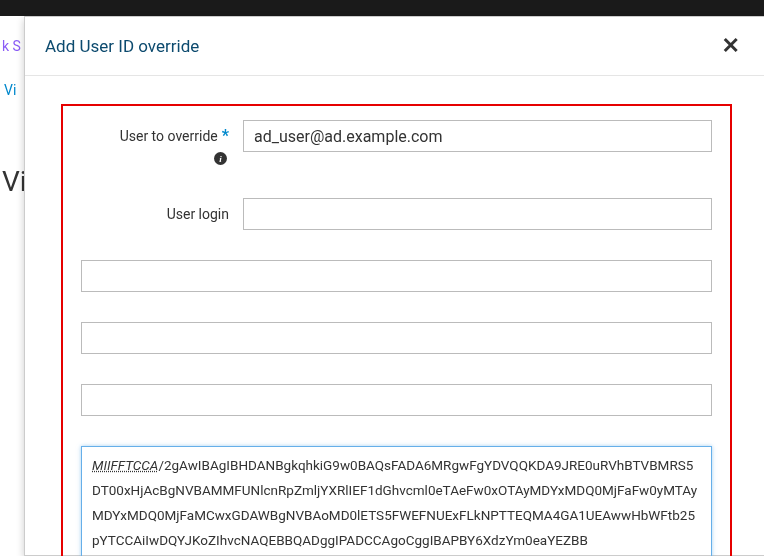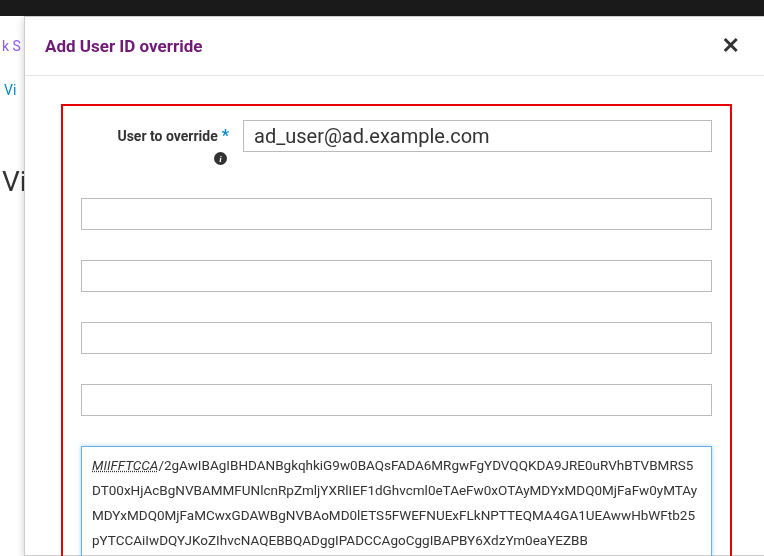--- a/index.html
+++ b/index.html
@@ -56,22 +56,22 @@
     }
     .modal-header {
       display: flex;
       justify-content: space-between;
       align-items: center;
       padding: 18px 24px 18px 20px;
       border-bottom: 1px solid #e5e5e5;
     }
     .modal-title {
       font-size: 17px;
-      font-weight: 700;
-      color: #701a75;
+      font-weight: 400;
+      color: #0c4a6e;
     }
     .close-btn {
       font-size: 22px;
       font-weight: 700;
       color: #333;
       cursor: pointer;
       line-height: 1;
     }
     .modal-body {
       padding: 28px 32px 10px 36px;
@@ -90,21 +90,21 @@
     }
     .label-col {
       width: 162px;
       text-align: right;
       padding-right: 14px;
       padding-top: 6px;
     }
     .field-label {
       font-size: 14px;
       color: #333;
-      font-weight: 700;
+      font-weight: 400;
     }
     .required {
       color: #0088cc;
       font-weight: 700;
       margin-left: 4px;
     }
     .info-icon {
       color: #333;
       font-size: 13px;
       display: block;
@@ -113,21 +113,21 @@
       padding-right: 2px;
     }
     .input-col {
       flex: 1;
     }
     .text-input {
       width: 100%;
       height: 32px;
       border: 1px solid #bbb;
       padding: 4px 10px;
-      font-size: 20px;
+      font-size: 16px;
       color: #333;
       font-family: inherit;
     }
     .textarea-input {
       width: 100%;
       height: 136px;
       border: 1px solid #66afe9;
       box-shadow: 0 0 4px rgba(102,175,233,0.6);
       padding: 6px 10px;
       font-size: 13.5px;
@@ -168,20 +168,23 @@
                 <text x="8" y="12" text-anchor="middle" fill="#fff" font-size="11" font-family="serif" font-style="italic" font-weight="bold">i</text>
               </svg>
           </span>
         </div>
         <div class="input-col">
           <input type="text" class="text-input" value="ad_user@ad.example.com" style="">
         </div>
       </div>
 
       <div class="form-row">
+        <div class="label-col">
+          <span class="field-label">User login</span>
+        </div>
         <div class="input-col">
           <input type="text" class="text-input" value="" style="">
         </div>
       </div>
 
       <div class="form-row">
         <div class="input-col">
           <input type="text" class="text-input" value="" style="">
         </div>
       </div>

